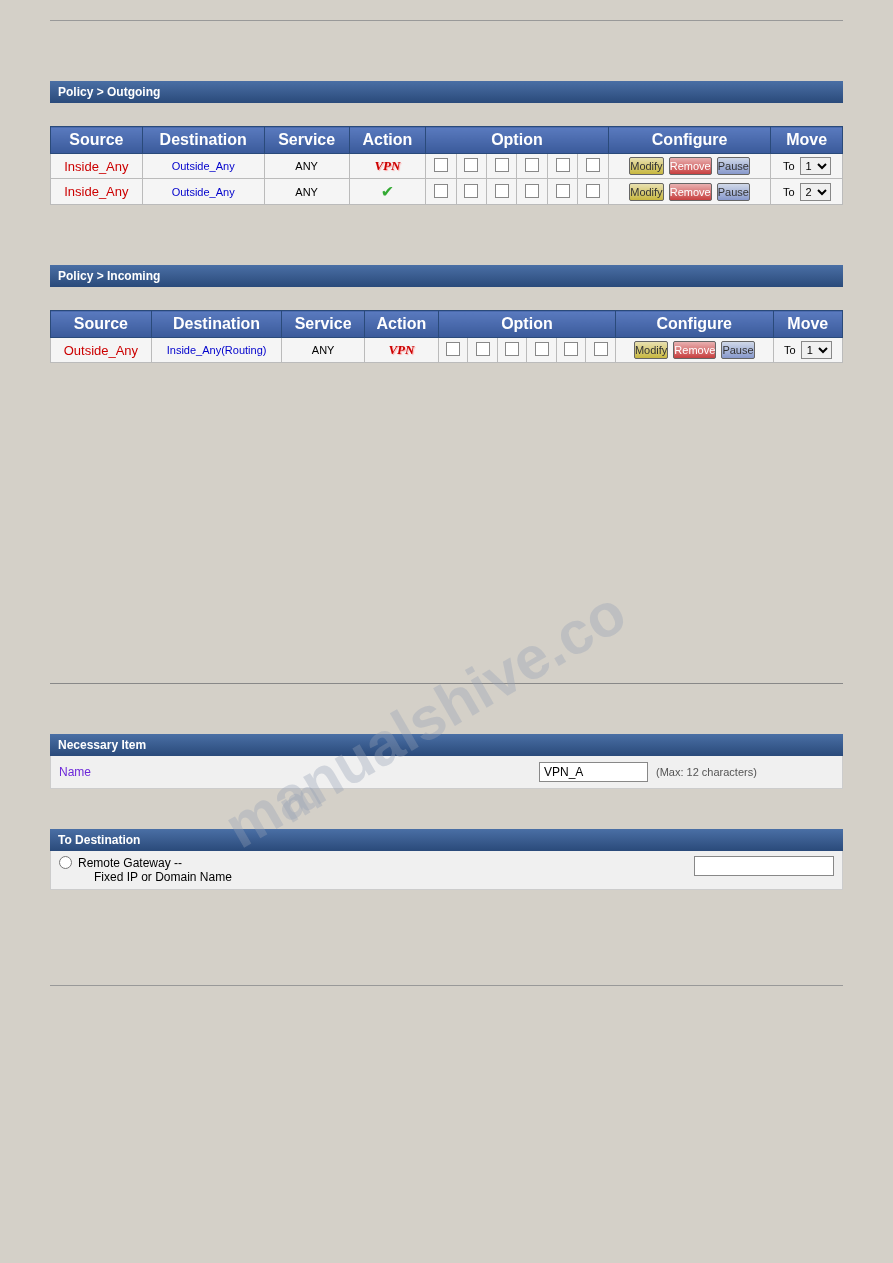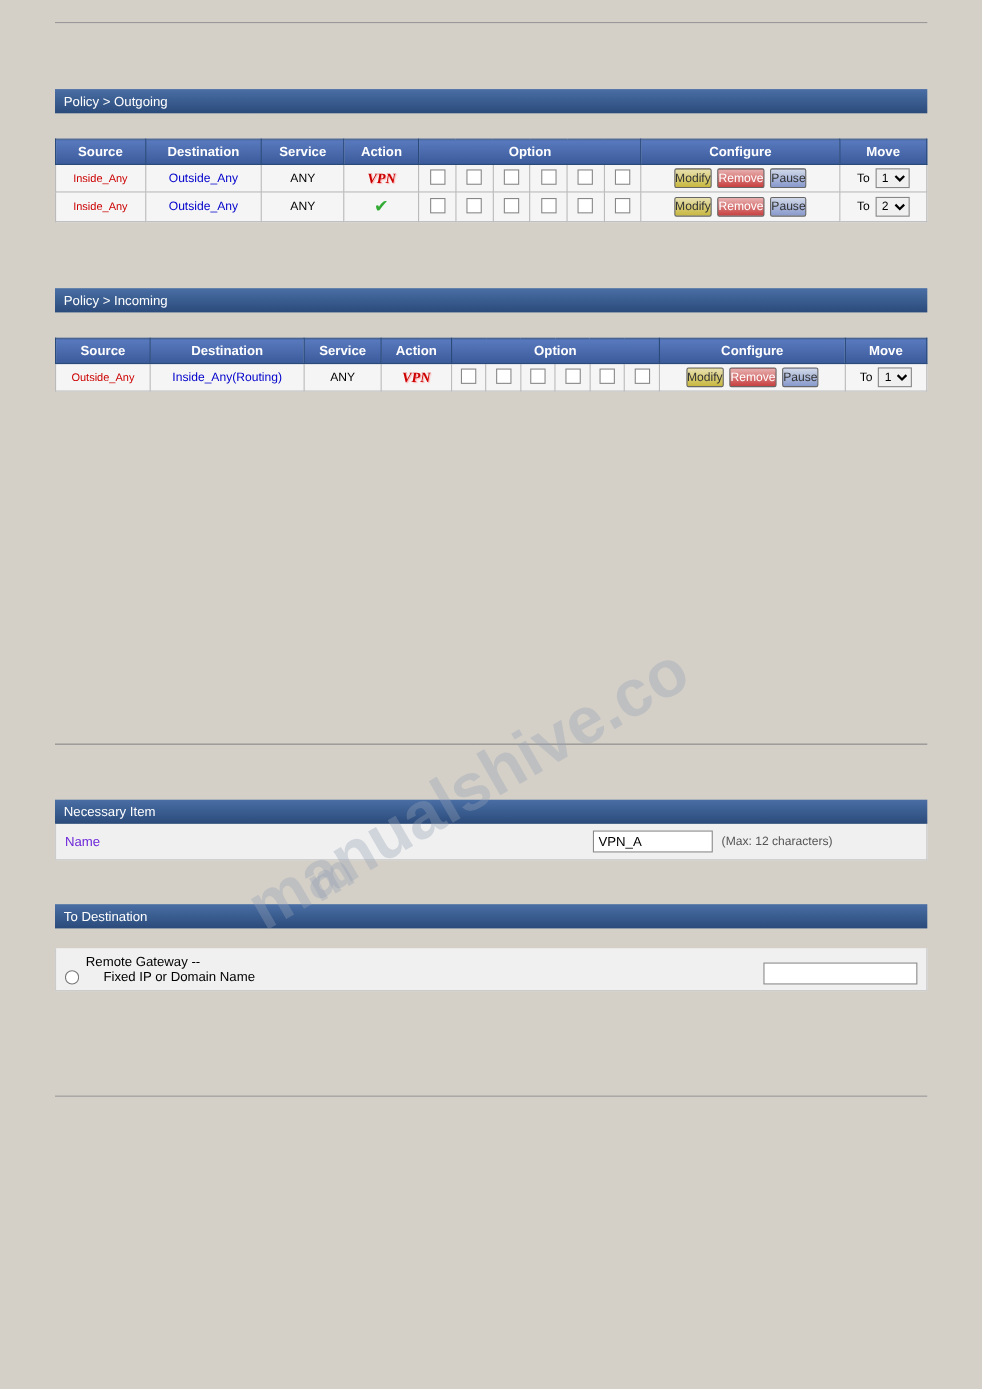--- a/index.html
+++ b/index.html
@@ -23,49 +23,49 @@
       border-top: 1px solid #999;
       margin: 20px 50px 10px 50px;
     }
     .section {
       margin: 10px 50px 20px 50px;
     }
     .section-header {
       background: linear-gradient(to bottom, #4a6fa5, #2a4a7a);
       color: #fff;
       font-size: 12px;
-      font-weight: normal;
+      font-weight: bold;
       padding: 4px 8px;
       margin-bottom: 0;
     }
     .policy-table {
       width: 100%;
       border-collapse: collapse;
       background: #e8e8e8;
       margin-top: 8px;
     }
     .policy-table th {
       background: linear-gradient(to bottom, #5a7abf, #3a5a9a);
       color: #fff;
       text-align: center;
       padding: 4px 6px;
-      font-size: 12px;
+      font-size: 16px;
       font-weight: bold;
       border: 1px solid #2a4a7a;
     }
     .policy-table td {
       text-align: center;
       padding: 3px 5px;
       border: 1px solid #bbb;
       background: #f5f5f5;
       font-size: 11px;
     }
     .policy-table td.source-cell {
       color: #cc0000;
-      font-size: 10px;
+      font-size: 13px;
     }
     .policy-table td.dest-cell {
       color: #0000cc;
       font-size: 11px;
     }
     .vpn-badge {
       color: #cc0000;
       font-weight: bold;
       font-size: 13px;
       font-style: italic;
@@ -175,26 +175,25 @@
       margin-left: 8px;
       font-size: 11px;
       color: #555;
     }
     
     .dest-section {
       margin: 10px 50px 15px 50px;
     }
     .radio-row {
       display: flex;
-      align-items: flex-end;
+      align-items: flex-start;
       padding: 5px 8px;
       background: #f0f0f0;
       border: 1px solid #ccc;
       border-top: none;
-      margin-top: 18px;
     }
     .radio-row.active {
       background: #e0e8f0;
     }
     .radio-input {
       margin-right: 6px;
       cursor: pointer;
     }
     .ip-input {
       margin-left: auto;

